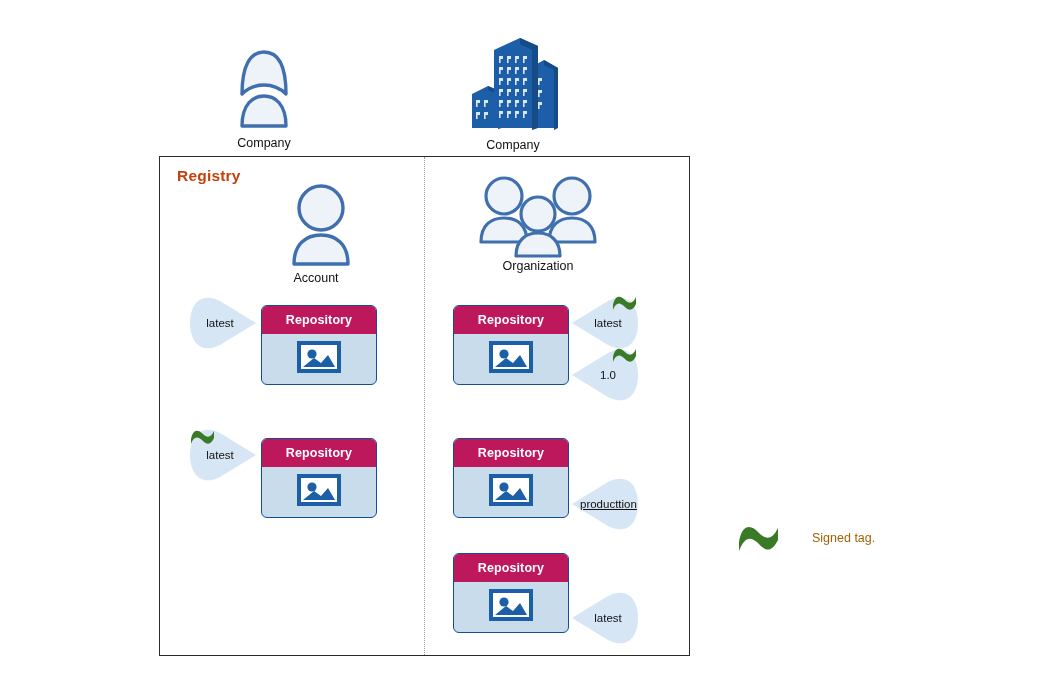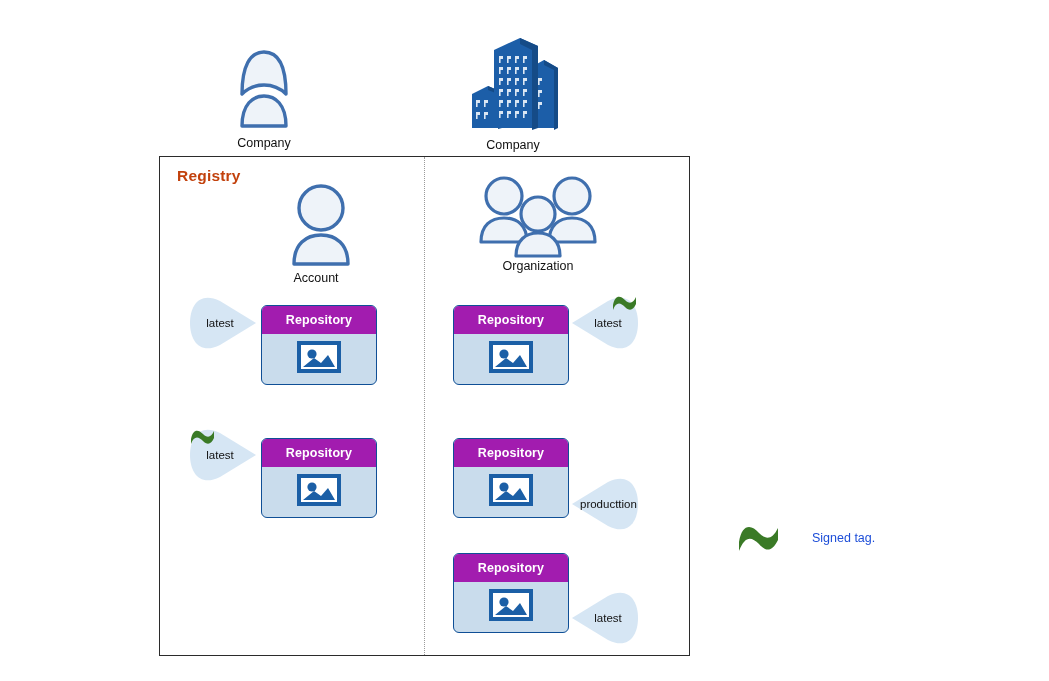--- a/index.html
+++ b/index.html
@@ -53,21 +53,21 @@
     width:116px;height:80px;
     border-radius:6px;
     background:#c9dcec;
     border:1.6px solid #0f4f96;
     box-sizing:border-box;
     overflow:hidden;
     z-index:4;
   }
   .repo-head{
     height:28px;
-    background:#a21caf;
+    background:#be185d;
     color:#ffffff;
     font-size:12.5px;
     font-weight:bold;
     display:flex;
     align-items:center;
     justify-content:center;
     letter-spacing:.1px;
   }
   .repo-body{
     height:50px;
@@ -105,21 +105,21 @@
     width:26px;height:18px;
     z-index:4;
   }
   .tag.left .sign{left:0px;top:2px;}
   .tag.right .sign{right:0px;top:0px;}
 
   
   .legend-sign{position:absolute;left:737px;top:521px;width:44px;height:32px;}
   .legend-text{
     position:absolute;left:812px;top:531px;
-    font-size:12.5px;color:#1d4ed8;white-space:nowrap;
+    font-size:12.5px;color:#a16207;white-space:nowrap;
   }
 </style>
 </head>
 <body>
 
 <div class="canvas">
 
   <div class="abs" style="left:228px;top:42px;width:72px;height:92px;">
     <svg width="72" height="92" viewBox="0 0 72 92">
       <path d="M14 52 C14 24 22 10 36 10 C50 10 58 24 58 52 C52 46 44 43 36 43 C28 43 20 46 14 52 Z" fill="#eef3f9" stroke="#3f6fae" stroke-width="3.4" stroke-linejoin="round"></path>
@@ -303,38 +303,49 @@
     <svg class="drop" viewBox="0 0 66 60">
         <path d="M0 30 L36 8 C56 -2 66 12 66 30 C66 48 56 62 36 52 Z" fill="#d6e6f4"></path>
       </svg>
     <span class="sign">
       <svg width="26" height="18" viewBox="0 0 26 18">
         <path d="M1 12 C3 2 8 2 13 7 C17 11 21 11 24 4 L24 11 C21 18 17 18 13 14 C8 9 4 9 1 17 Z" fill="#3a7a26"></path>
       </svg>
     </span>
     <div class="tag-text">latest</div>
   </div>
+  <div class="tag right" style="left:572px;top:345px;">
+    <svg class="drop" viewBox="0 0 66 60">
+        <path d="M0 30 L36 8 C56 -2 66 12 66 30 C66 48 56 62 36 52 Z" fill="#d6e6f4"></path>
+      </svg>
+    <span class="sign">
+      <svg width="26" height="18" viewBox="0 0 26 18">
+        <path d="M1 12 C3 2 8 2 13 7 C17 11 21 11 24 4 L24 11 C21 18 17 18 13 14 C8 9 4 9 1 17 Z" fill="#3a7a26"></path>
+      </svg>
+    </span>
+    <div class="tag-text">1.0</div>
+  </div>
 
   <div class="repo" style="left:453px;top:438px;">
     <div class="repo-head">Repository</div>
     <div class="repo-body">
       <span>
         <svg width="44" height="32" viewBox="0 0 44 32">
           <rect x="2" y="2" width="40" height="28" fill="#ffffff" stroke="#1b5fa6" stroke-width="4"></rect>
           <circle cx="15" cy="13" r="4.6" fill="#1b5fa6"></circle>
           <path d="M6 26 L17 17 L24 22 L31 14 L38 26 Z" fill="#1b5fa6"></path>
         </svg>
       </span>
     </div>
   </div>
   <div class="tag right" style="left:572px;top:474px;width:90px;">
     <svg class="drop" viewBox="0 0 66 60" style="width:66px;height:60px;">
         <path d="M0 30 L36 8 C56 -2 66 12 66 30 C66 48 56 62 36 52 Z" fill="#d6e6f4"></path>
       </svg>
-    <div class="tag-text" style="width:90px;justify-content:flex-start;padding-left:8px;">producttion</div>
+    <div class="tag-text" style="width:90px;justify-content:flex-start;padding-left:8px;text-decoration:underline;">producttion</div>
   </div>
 
   <div class="repo" style="left:453px;top:553px;">
     <div class="repo-head">Repository</div>
     <div class="repo-body">
       <span>
         <svg width="44" height="32" viewBox="0 0 44 32">
           <rect x="2" y="2" width="40" height="28" fill="#ffffff" stroke="#1b5fa6" stroke-width="4"></rect>
           <circle cx="15" cy="13" r="4.6" fill="#1b5fa6"></circle>
           <path d="M6 26 L17 17 L24 22 L31 14 L38 26 Z" fill="#1b5fa6"></path>

